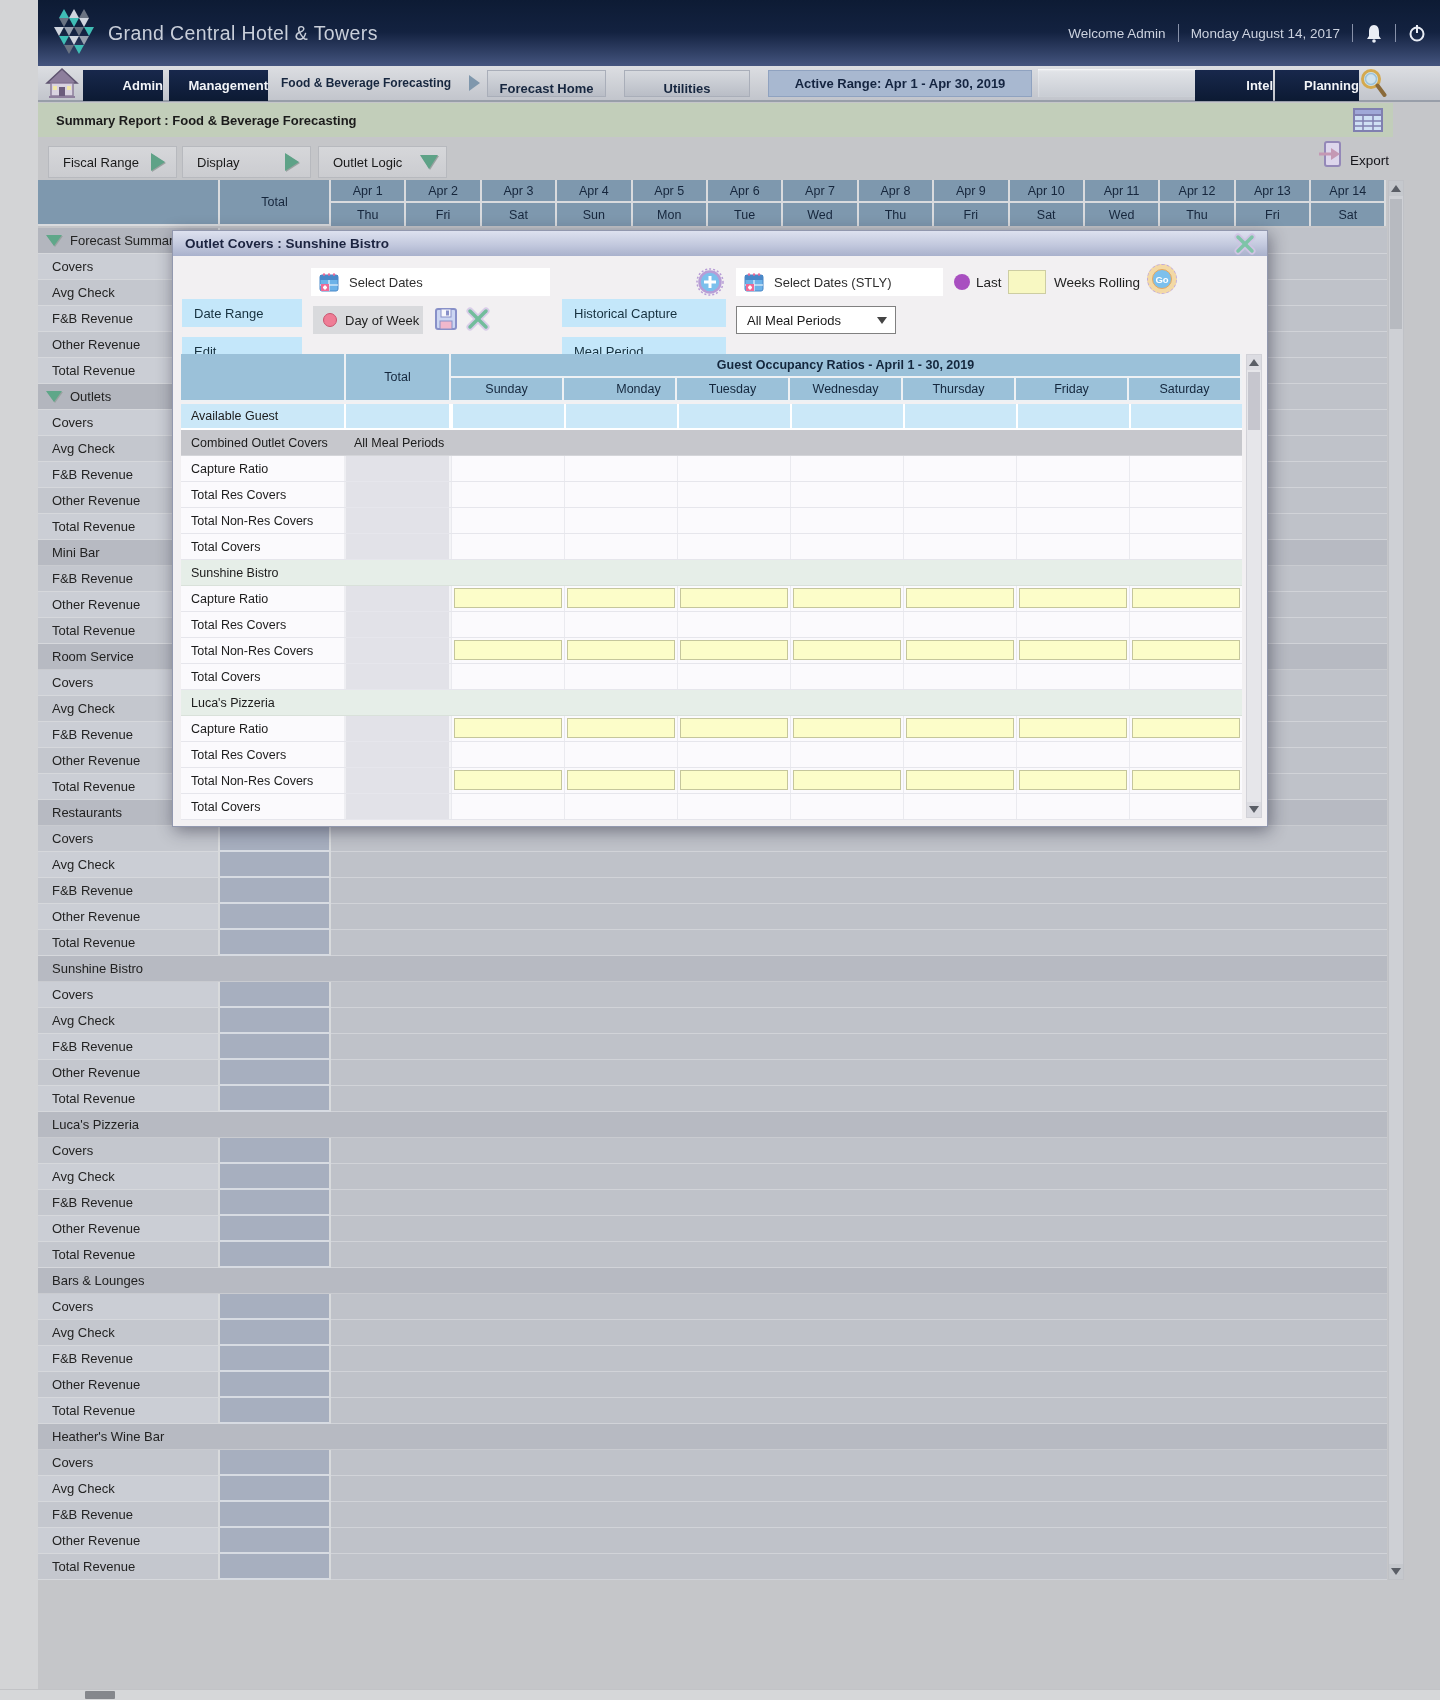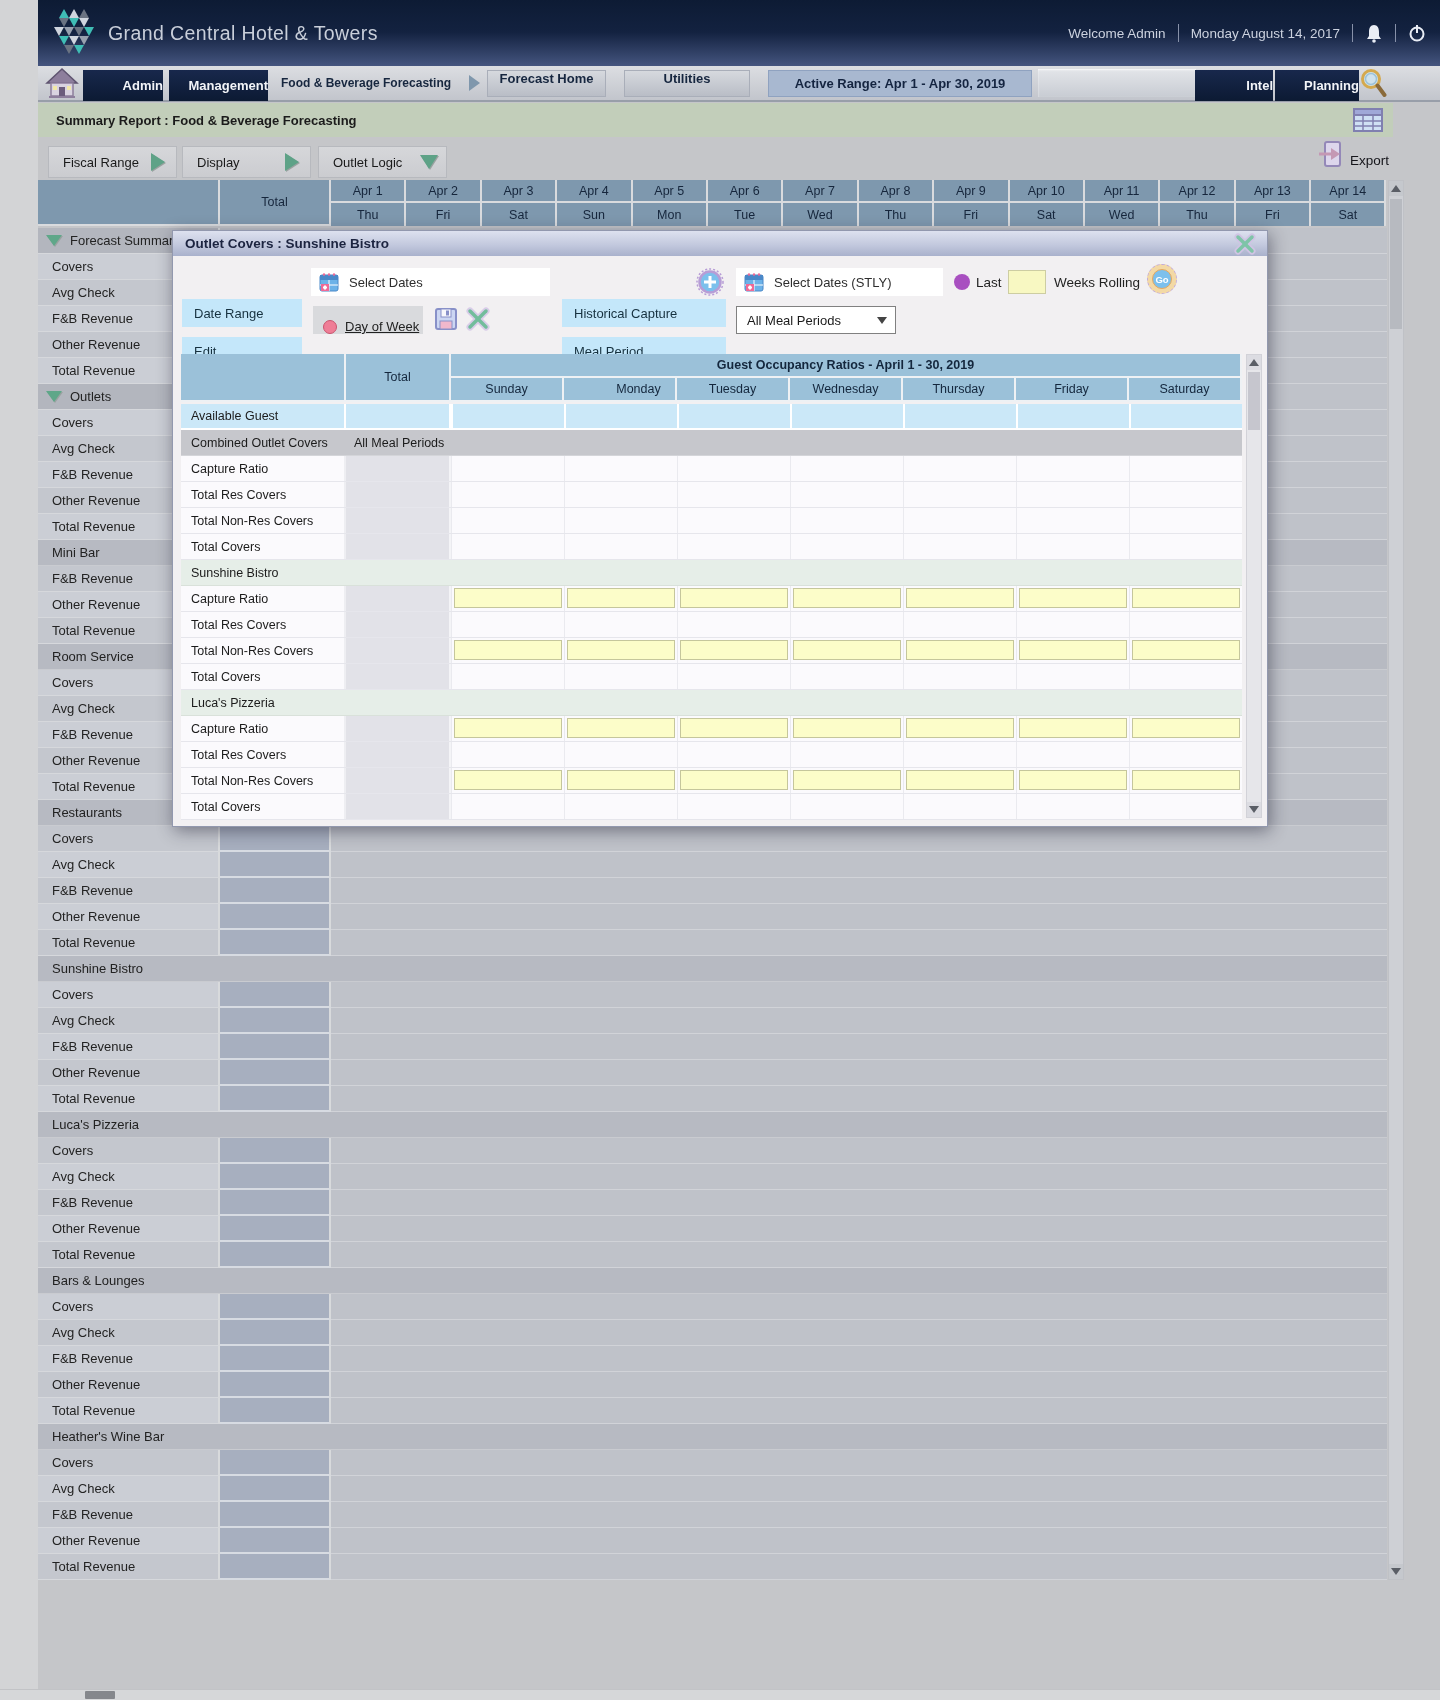--- a/index.html
+++ b/index.html
@@ -22,21 +22,21 @@
   .vsep{width:1px;height:18px;background:#8791a9;}
   .logo{position:absolute;left:12px;top:5px;}
 
   
   .navbar{position:absolute;left:38px;top:66px;right:0;height:34px;
     background:linear-gradient(180deg,#dcdee2,#c2c5cc);border-bottom:2px solid #989ea9;}
   .btn-dark{position:absolute;top:4px;height:31px;background:linear-gradient(180deg,#18284c,#0c1a33);
     color:#f2f4f8;font-size:13px;font-weight:bold;display:flex;align-items:center;justify-content:flex-end;cursor:pointer;}
   .btn-gray{position:absolute;top:4px;height:27px;background:linear-gradient(180deg,#d6d9de,#b9bdc6);
     border:1px solid #a9aeb9;color:#16263f;font-size:13px;font-weight:bold;
-    display:flex;align-items:flex-start;justify-content:center;box-sizing:border-box;}
+    display:flex;align-items:flex-end;justify-content:center;box-sizing:border-box;}
   .btn-slate{position:absolute;top:4px;height:27px;background:#a8b8d0;border:1px solid #8fa2c0;
     color:#142440;font-size:13px;font-weight:bold;display:flex;align-items:center;justify-content:center;box-sizing:border-box;}
   .breadcrumb{position:absolute;left:243px;top:0;height:34px;display:flex;align-items:center;gap:18px;
     font-size:12px;font-weight:bold;color:#17273f;}
   .crumb-arrow{width:0;height:0;border-left:11px solid #7f97ac;border-top:8px solid transparent;border-bottom:8px solid transparent;}
   .nav-spacer{position:absolute;left:1000px;top:3px;width:158px;height:28px;
     background:linear-gradient(180deg,#e3e5e9,#c8ccd3);box-shadow:inset 0 1px 2px rgba(255,255,255,.8);}
 
   
   .summarybar{position:absolute;left:38px;top:103px;width:1355px;height:34px;background:#c2ceba;
@@ -91,22 +91,22 @@
     border:1px solid #9298ae;box-sizing:border-box;box-shadow:2px 4px 16px rgba(20,20,40,.45);z-index:50;}
   .modal-title{position:absolute;left:0;top:0;right:0;height:25px;
     background:linear-gradient(180deg,#dde1ef 0%,#c3c9de 55%,#a9b1cc 100%);
     display:flex;align-items:center;padding-left:12px;font-size:13.5px;font-weight:bold;color:#1c2440;box-sizing:border-box;}
   .modal-close{position:absolute;right:10px;top:2px;cursor:pointer;}
 
   .chip{position:absolute;height:28px;background:#c4e7fa;display:flex;align-items:center;
     padding-left:12px;font-size:13px;color:#16313f;box-sizing:border-box;margin-top:31px;}
   .whitebox{position:absolute;height:28px;background:#ffffff;display:flex;align-items:center;gap:10px;
     padding-left:8px;font-size:13px;color:#2e2e2e;box-sizing:border-box;}
-  .graybtn{position:absolute;height:28px;background:#d9dadd;display:flex;align-items:flex-end;gap:8px;
-    padding-left:10px;font-size:13px;color:#222;box-sizing:border-box;cursor:pointer;text-decoration:underline;}
+  .graybtn{position:absolute;height:28px;background:#d9dadd;display:flex;align-items:center;gap:8px;
+    padding-left:10px;font-size:13px;color:#222;box-sizing:border-box;cursor:pointer;}
   .radio-pink{width:14px;height:14px;border-radius:50%;background:#ef7d96;border:1px solid #c9556f;box-sizing:border-box;}
   .radio-purple{position:absolute;width:16px;height:16px;border-radius:50%;background:#a84fc0;cursor:pointer;}
   .plainlbl{position:absolute;height:28px;display:flex;align-items:center;font-size:13.5px;color:#222;}
   .yellowbox{position:absolute;width:38px;height:24px;background:#f8f8c2;border:1px solid #cdcda2;box-sizing:border-box;}
   .gobtn{position:absolute;width:30px;height:30px;border-radius:50%;border:1px dashed #c3aad8;
     background:#f3d9a5;display:flex;align-items:center;justify-content:center;cursor:pointer;box-sizing:border-box;}
   .gobtn .inner{width:20px;height:20px;border-radius:50%;background:#7cc0ec;border:1px solid #e8a85c;
     display:flex;align-items:center;justify-content:center;font-size:9.5px;font-weight:bold;color:#ffffff;box-sizing:border-box;}
   .dropdown{position:absolute;height:28px;background:#fff;border:1px solid #808080;display:flex;align-items:center;
     padding-left:10px;font-size:13px;color:#1a1a1a;box-sizing:border-box;cursor:pointer;}

